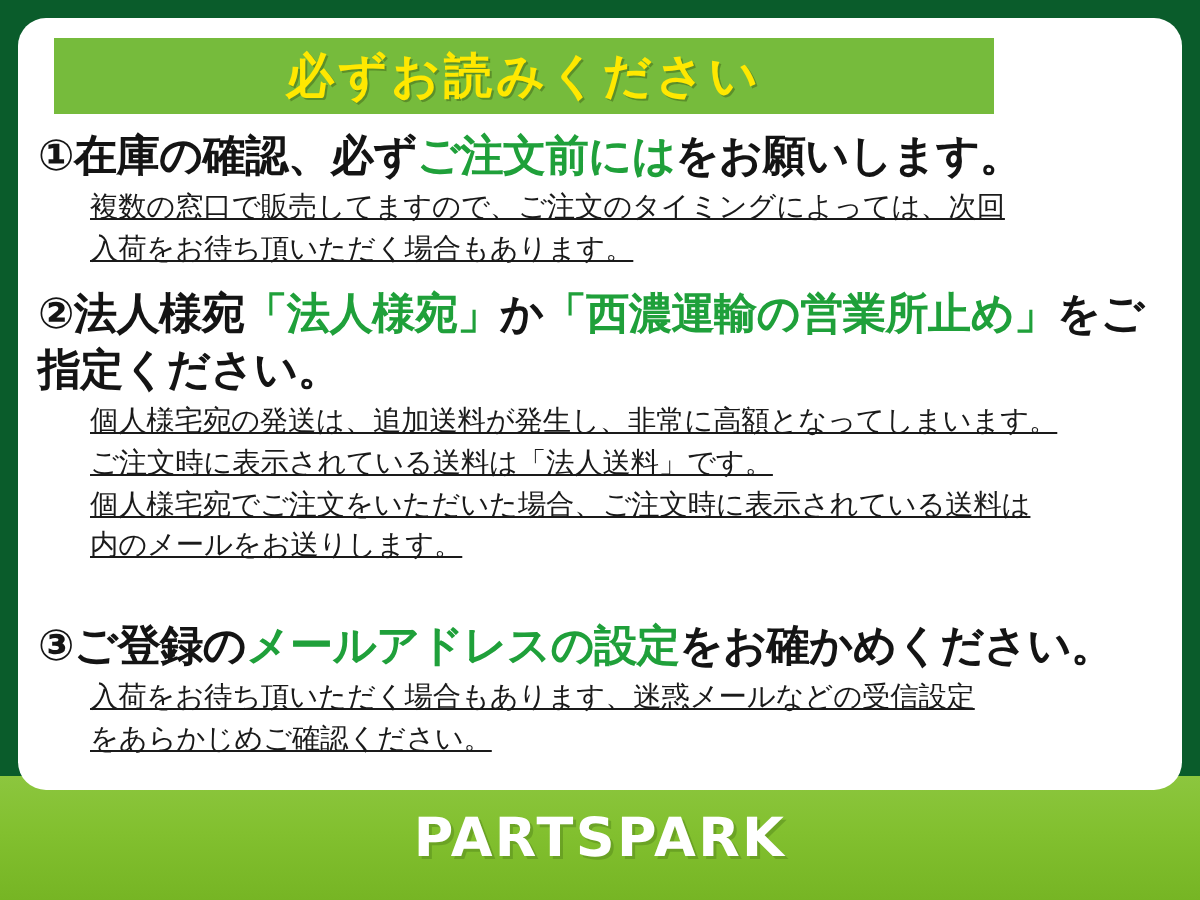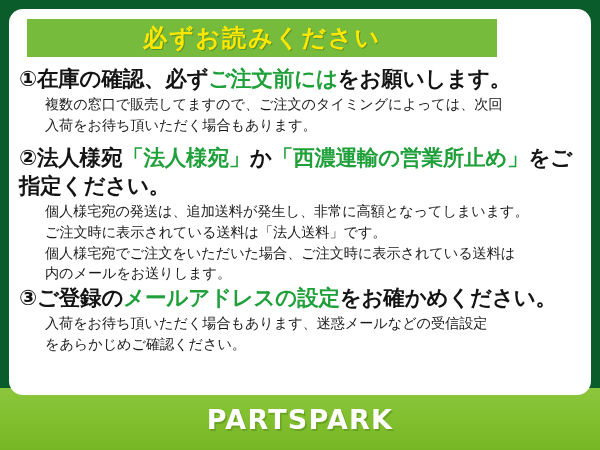--- a/index.html
+++ b/index.html
@@ -97,25 +97,26 @@
   .item-head.wrap { white-space: normal; }
 
   .hl { color: #1fa03a; }
 
   .item-body {
     font-size: 14.2px;
     color: #1a1a1a;
     line-height: 1.46;
     margin: 1px 0 0 26px;
     letter-spacing: -0.1px;
+    text-decoration: underline;
   }
   .item-body div { white-space: nowrap; }
 
   .sp1 { margin-top: 9px; }
-  .sp2 { margin-top: 0; }
+  .sp2 { margin-top: 26px; }
 </style>
 </head>
 <body>
 
 <div class="notice">
 
   <div class="footer-band">
     <div class="brand">PARTSPARK</div>
   </div>
 

